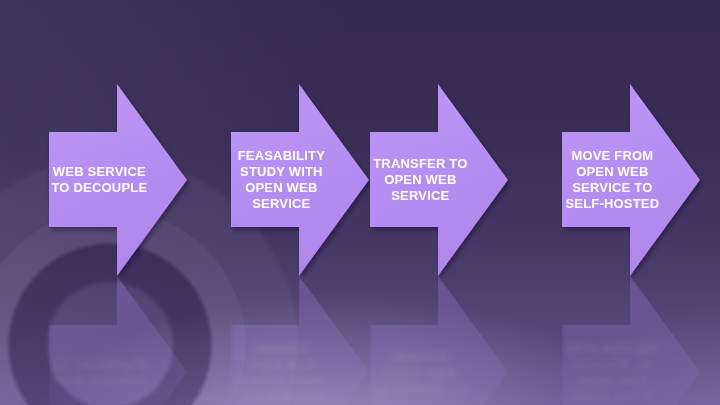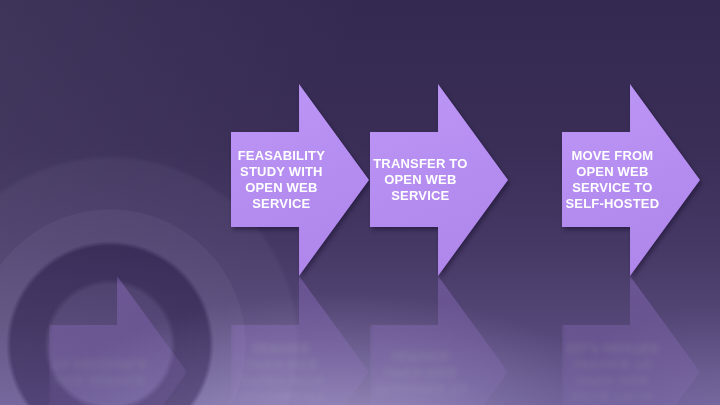--- a/index.html
+++ b/index.html
@@ -80,20 +80,28 @@
   </div>
   <div class="refl s4">
     <div class="shape">
         <div class="label">MOVE FROM
 OPEN WEB
 SERVICE TO
 SELF-HOSTED</div>
       </div>
   </div>
 
+  <div class="step s1">
+    <div class="shape-wrap">
+        <div class="shape">
+      <div class="label">WEB SERVICE
+TO DECOUPLE</div>
+    </div>
+      </div>
+  </div>
   <div class="step s2">
     <div class="shape-wrap">
         <div class="shape">
       <div class="label">FEASABILITY
 STUDY WITH
 OPEN WEB
 SERVICE</div>
     </div>
       </div>
   </div>

